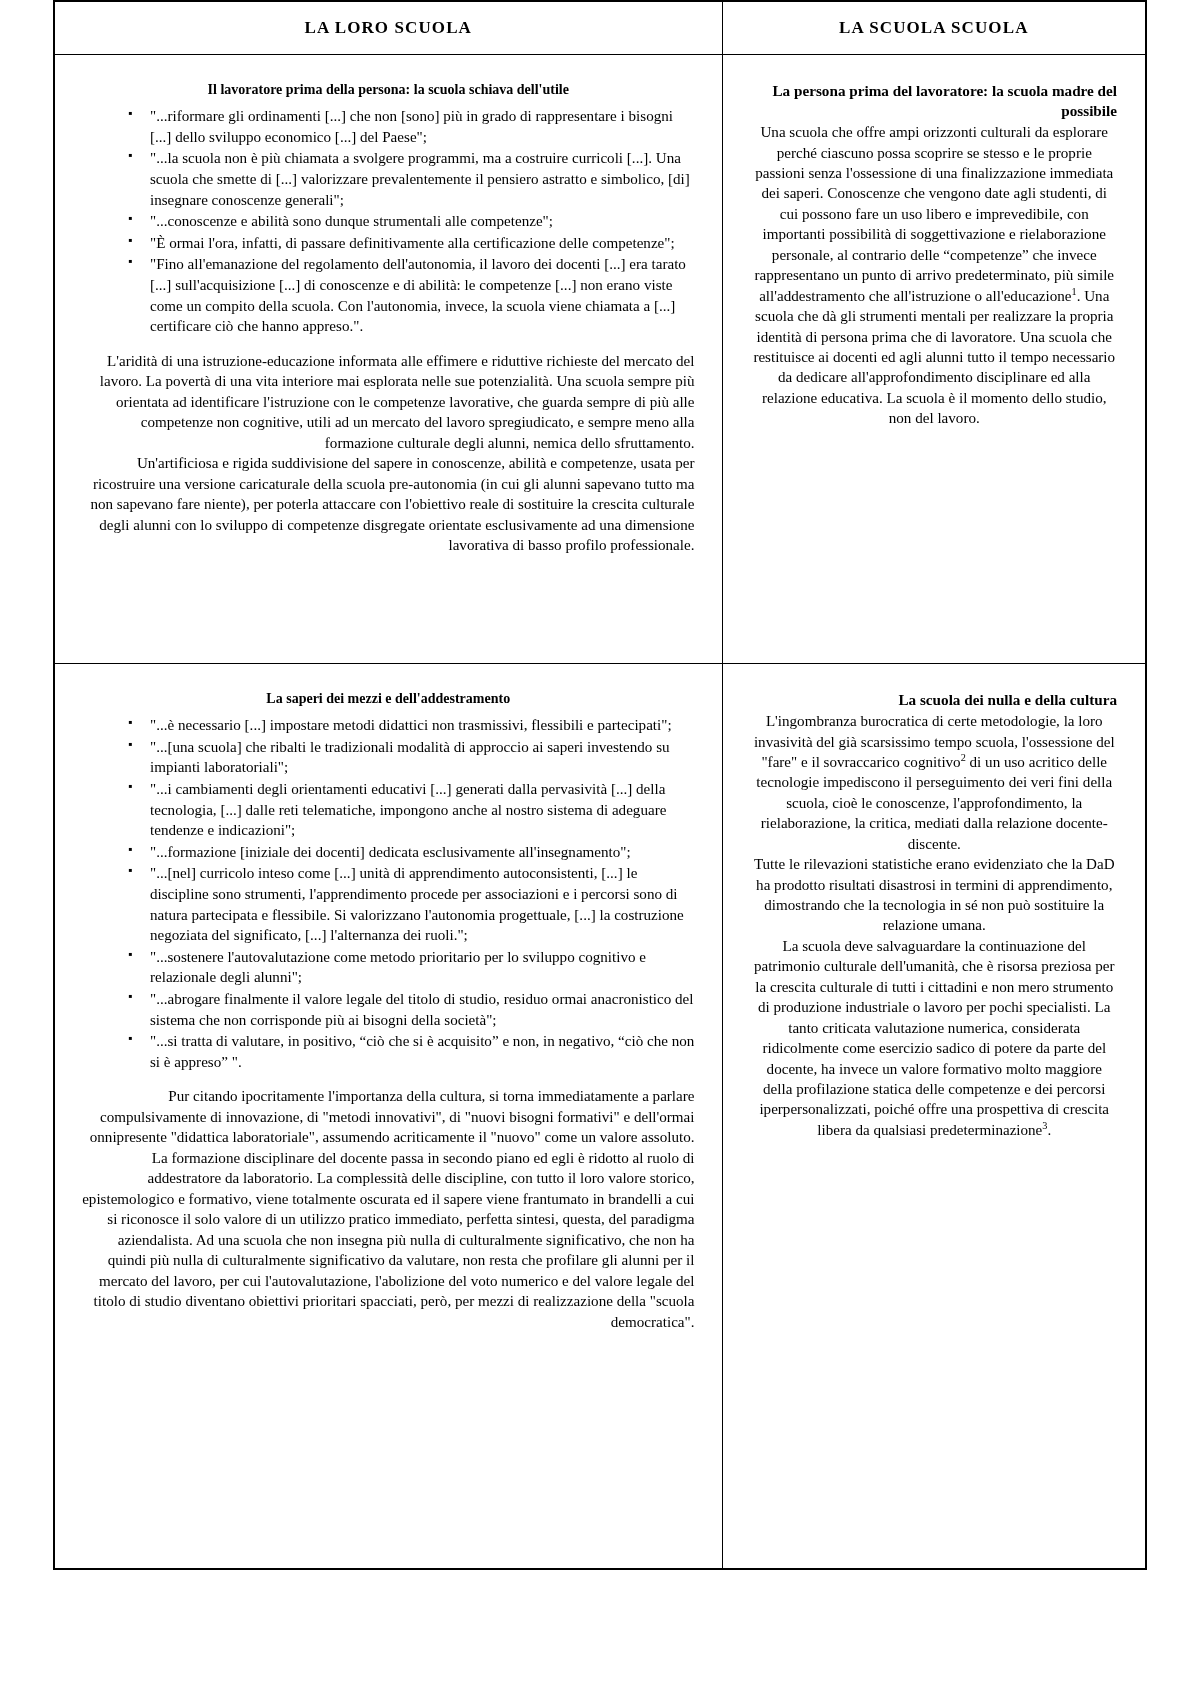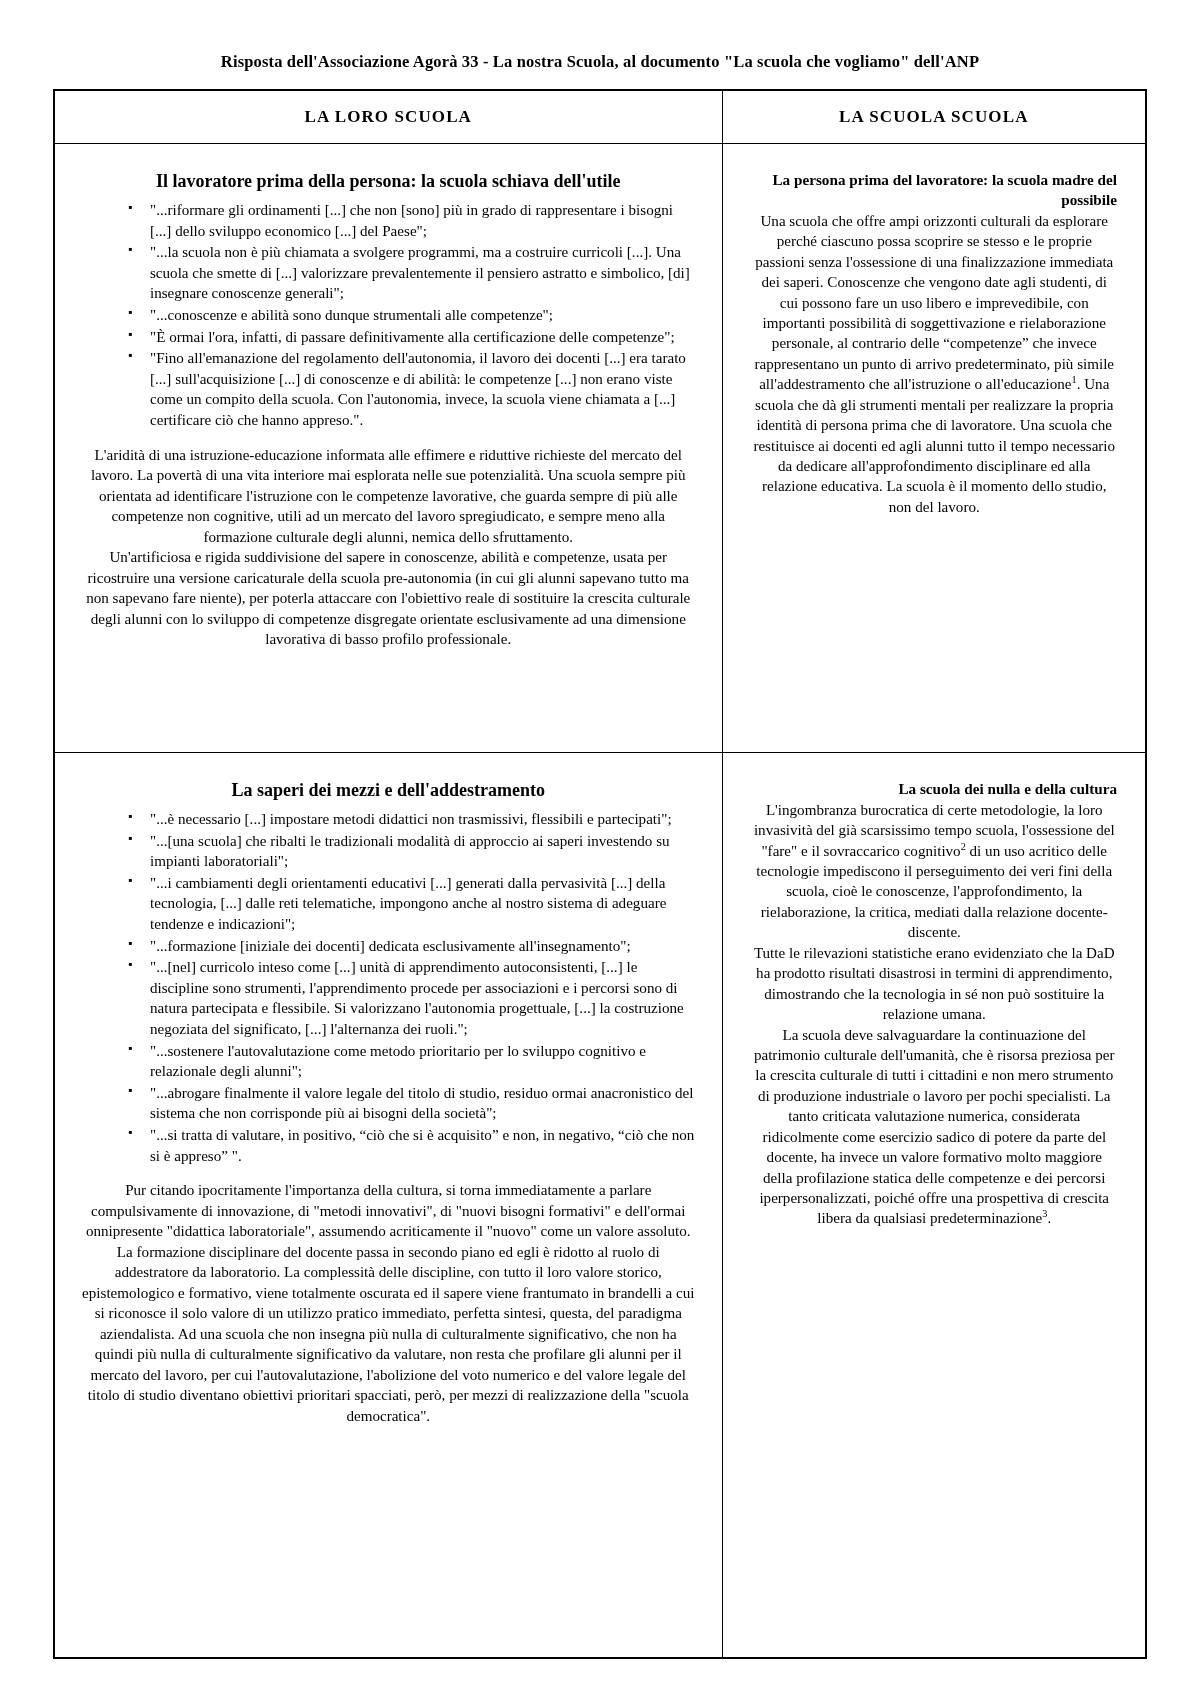--- a/index.html
+++ b/index.html
@@ -53,21 +53,21 @@
   }
   .cell-inner {
     padding: 8px 11px 12px 11px;
   }
   .cell-inner-right {
     padding: 8px 12px 12px 13px;
   }
   .sec-heading {
     text-align: center;
     font-weight: bold;
-    font-size: 18px;
+    font-size: 14px;
     line-height: 1.3;
     margin: 2px 0 7px 0;
   }
   .sec-heading-right {
     text-align: right;
     font-weight: bold;
     font-size: 15.2px;
     line-height: 1.32;
     margin: 2px 0 1px 0;
   }
@@ -88,21 +88,21 @@
     content: "\25AA";
     position: absolute;
     left: 0;
     top: -1px;
     font-size: 12px;
   }
   p.body-para {
     font-size: 15.1px;
     line-height: 1.36;
     margin: 0;
-    text-align: center;
+    text-align: right;
   }
   p.body-para.spaced-before {
     margin-top: 14px;
   }
   .right-para {
     font-size: 15.1px;
     line-height: 1.355;
     margin: 0;
     text-align: center;
   }
@@ -112,21 +112,20 @@
     line-height: 0;
   }
   .cell-left-s1 { height: 556px; }
   .cell-left-s2 { height: 852px; }
 </style>
 </head>
 <body>
 
 <div class="page">
 
-  <div class="doc-title">Risposta dell'Associazione Agorà 33 - La nostra Scuola,  al documento "La scuola che vogliamo" dell'ANP</div>
 
   <table class="main-table">
     <colgroup>
       <col class="left-col">
       <col class="right-col">
     </colgroup>
     <thead>
       <tr>
         <th class="col-header">LA  LORO  SCUOLA</th>
         <th class="col-header">LA SCUOLA SCUOLA</th>

